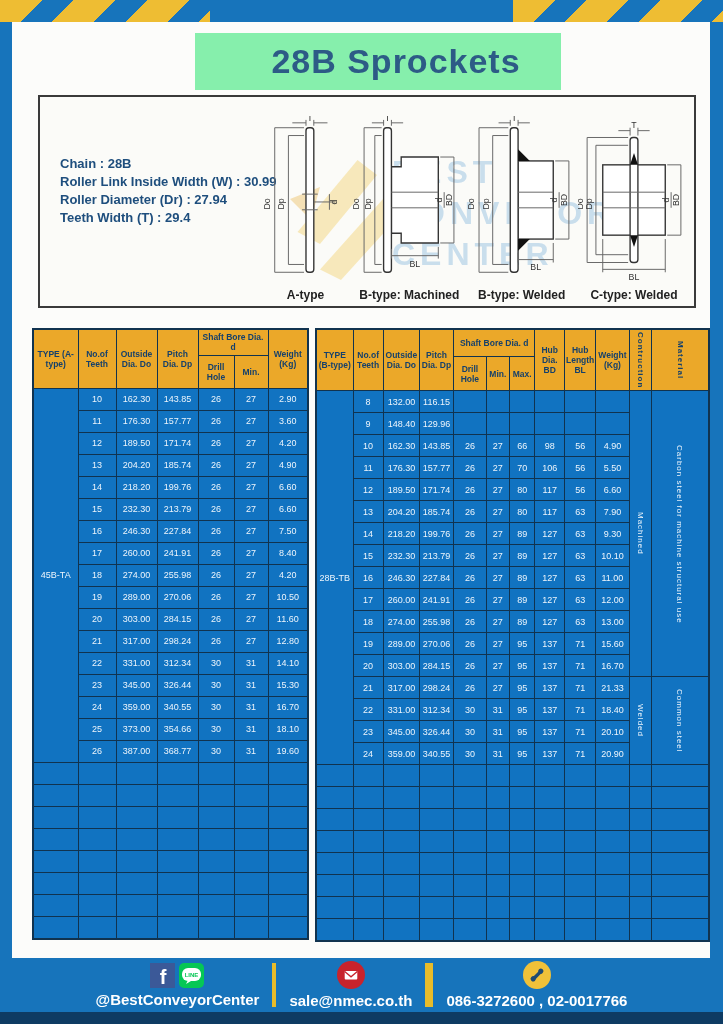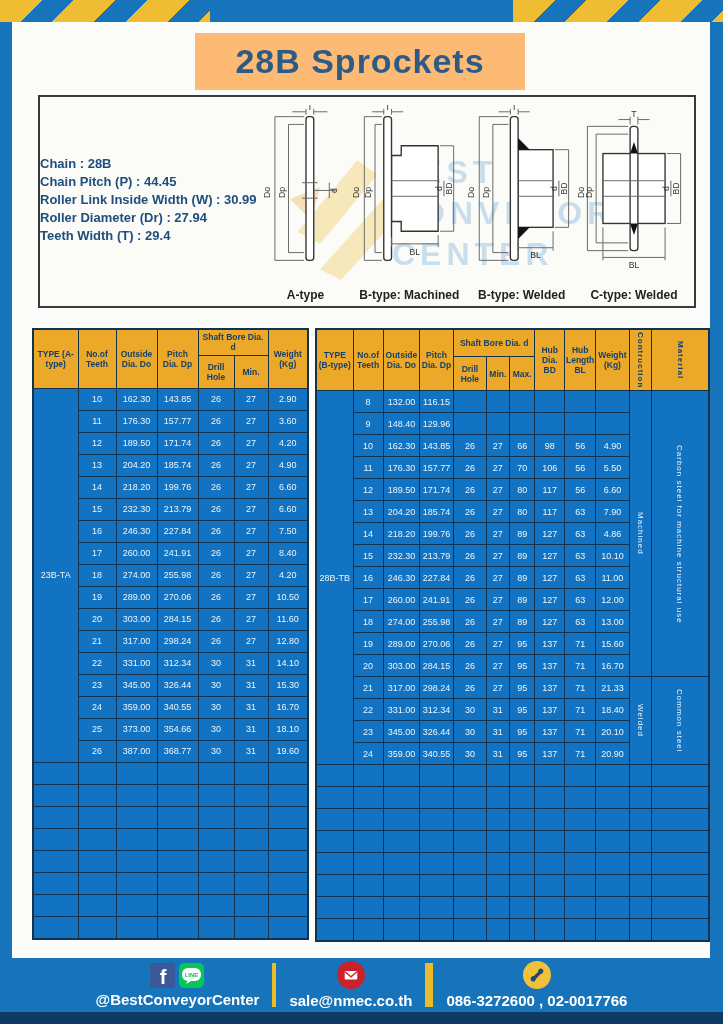--- a/index.html
+++ b/index.html
@@ -9,35 +9,35 @@
     font-family:"Liberation Sans", sans-serif;
   }
   
   .stripe{position:absolute;top:0;height:22px;}
   .stripe-left{left:0;width:210px;
     background:repeating-linear-gradient(135deg,#eebd33 0 30px,transparent 30px 52px);}
   .stripe-right{right:0;width:210px;
     background:repeating-linear-gradient(135deg,#eebd33 0 30px,transparent 30px 52px);}
   
   .panel{position:absolute;left:12px;top:22px;width:698px;height:936px;background:#fcfcfa;}
-  .title-box{position:absolute;left:183px;top:11px;width:330px;height:57px;background:#fdba74;
-    display:flex;align-items:center;justify-content:center;}
+  .title-box{position:absolute;left:183px;top:11px;width:330px;height:57px;background:#86efac;
+    display:flex;align-items:center;justify-content:center;padding-left:36px;}
   .title-text{font-size:34px;font-weight:bold;color:#2d5b86;letter-spacing:1px;}
   
   .diagram-box{position:absolute;left:26px;top:73px;width:658px;height:213px;
     background:#fbfbf8;border:2px solid #3a3a3a;box-sizing:border-box;}
-  .specs{position:absolute;left:0;top:58px;width:230px;color:#1e4e7d;
+  .specs{position:absolute;left:20px;top:58px;width:230px;color:#1e4e7d;
     font-weight:bold;font-size:13px;line-height:18px;}
   .watermark-logo{position:absolute;left:235px;top:45px;opacity:.32;}
   .watermark-text{position:absolute;left:352px;top:55px;font-size:32px;font-weight:bold;
     color:#7fb3dc;opacity:.40;letter-spacing:5px;line-height:41px;}
   .figures{position:absolute;left:218px;top:8px;width:432px;height:197px;
     display:flex;justify-content:space-between;}
   .figure{display:flex;flex-direction:column;align-items:center;justify-content:flex-end;}
-  .fig-label{font-size:12px;font-weight:bold;color:#222;margin-top:16px;white-space:nowrap;}
+  .fig-label{font-size:12px;font-weight:bold;color:#222;margin-top:4px;white-space:nowrap;}
   .dim{stroke:#666;stroke-width:1;fill:none;}
   .part{stroke:#333;stroke-width:1.4;fill:#fff;}
   .weld{fill:#111;stroke:none;}
   svg text{font-family:"Liberation Sans",sans-serif;font-size:9px;fill:#333;}
   
   .sptable{border-collapse:collapse;table-layout:fixed;border:2px solid #11334f;}
   .sptable th,.sptable td{border:1px solid #11334f;padding:0 1px;text-align:center;vertical-align:middle;overflow:hidden;}
   .sptable th{background:#eba829;color:#15406b;font-size:8.5px;font-weight:bold;line-height:10px;}
   .sptable td{background:#1173c1;color:#edf5fc;font-size:9px;height:21px;}
   .sptable .hr1{height:26px;}
@@ -83,21 +83,20 @@
       <path d="M10,38 L30,30 L24,52 Z" fill="#e8a92a"></path>
     </svg>
     <div class="watermark-text">
       <div>BEST</div>
       <div>CONVEYOR</div>
       <div>CENTER</div>
     </div>
 
     <div class="specs">
       <div>Chain : 28B</div>
-      <div>Chain Pitch (P) : 44.45</div>
       <div>Roller Link Inside Width (W) : 30.99</div>
       <div>Roller Diameter (Dr) : 27.94</div>
       <div>Teeth Width (T) : 29.4</div>
     </div>
 
     <div class="figures">
 
       <div class="figure">
         <svg width="95" height="168" viewBox="0 0 95 172">
           <rect class="part" x="48" y="12" width="8" height="148" rx="3"></rect>
@@ -249,21 +248,21 @@
             <th colspan="2">Shaft Bore Dia. d</th>
             <th rowspan="2">Weight (Kg)</th>
           </tr>
           <tr class="hr2">
             <th>Drill Hole</th>
             <th>Min.</th>
           </tr>
         </thead>
         <tbody>
           <tr>
-            <td rowspan="17" class="type-cell">23B-TA</td>
+            <td rowspan="17" class="type-cell">45B-TA</td>
             <td>10</td>
             <td>162.30</td>
             <td>143.85</td>
             <td>26</td>
             <td>27</td>
             <td>2.90</td>
           </tr>
           <tr>
             <td>11</td>
             <td>176.30</td>
@@ -574,21 +573,21 @@
           </tr>
           <tr>
             <td>14</td>
             <td>218.20</td>
             <td>199.76</td>
             <td>26</td>
             <td>27</td>
             <td>89</td>
             <td>127</td>
             <td>63</td>
-            <td>4.86</td>
+            <td>9.30</td>
           </tr>
           <tr>
             <td>15</td>
             <td>232.30</td>
             <td>213.79</td>
             <td>26</td>
             <td>27</td>
             <td>89</td>
             <td>127</td>
             <td>63</td>

